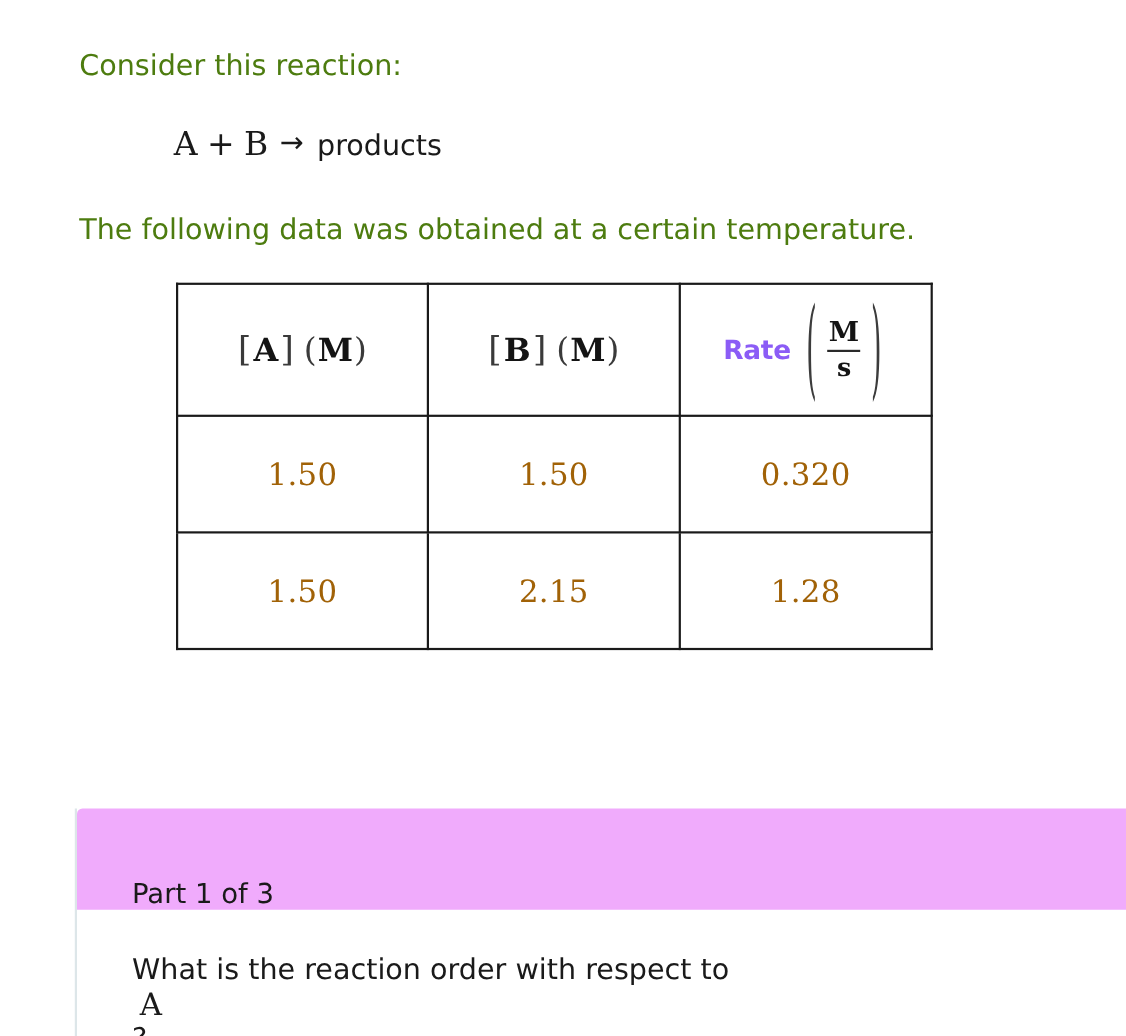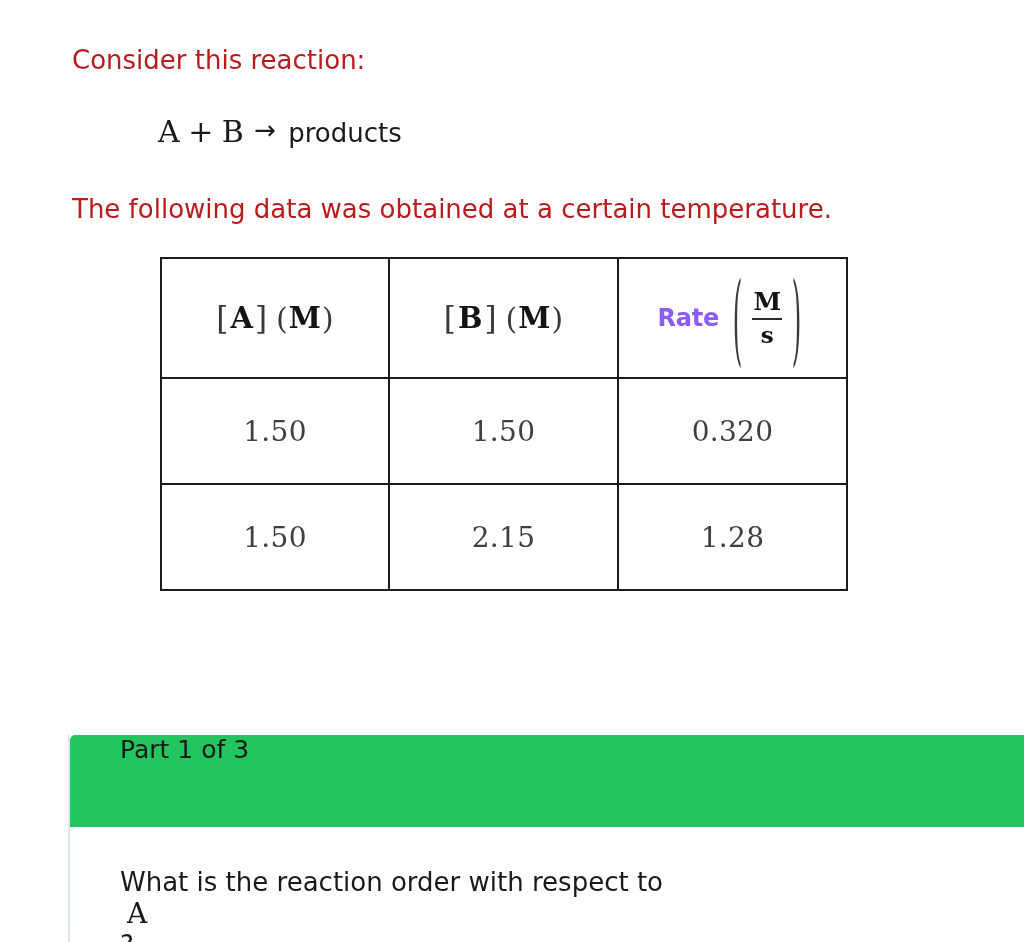--- a/index.html
+++ b/index.html
@@ -21,21 +21,21 @@
     position: absolute;
     inset: 0;
   }
 
   
   .prose {
     position: absolute;
     left: 72px;
     font-size: 26px;
     line-height: 1.25;
-    color: #b91c1c;
+    color: #4d7c0f;
     font-family: "DejaVu Sans", sans-serif;
     white-space: nowrap;
   }
   #intro-line   { top: 44px; }
   #data-line    { top: 193px; }
 
   
   .equation {
     position: absolute;
     left: 158px;
@@ -88,21 +88,21 @@
   table.data-table col.c1 { width: 228px; }
   table.data-table col.c2 { width: 229px; }
   table.data-table col.c3 { width: 229px; }
 
   table.data-table th { height: 118px; }
   table.data-table td { height: 104px; }
 
   .cell-val {
     font-family: "DejaVu Serif", serif;
     font-size: 28px;
-    color: #404040;
+    color: #a16207;
     letter-spacing: 0.3px;
   }
 
   
   .conc-head {
     font-family: "DejaVu Serif", serif;
     font-size: 29px;
     color: #141414;
     white-space: nowrap;
     display: inline-flex;
@@ -176,25 +176,25 @@
   
   .part-section {
     position: absolute;
     left: 68px;
     top: 735px;
     right: 0;
     bottom: 0;
     border-left: 2px solid #dde6e9;
   }
   .part-banner {
-    background: #22c55e;
+    background: #f0abfc;
     height: 92px;
     border-top-left-radius: 5px;
     display: flex;
-    align-items: flex-start;
+    align-items: flex-end;
     padding-left: 50px;
     box-sizing: border-box;
   }
   .part-banner-label {
     font-family: "DejaVu Sans", sans-serif;
     font-size: 25px;
     color: #1a1a1a;
   }
   .part-body {
     padding: 40px 0 0 50px;

